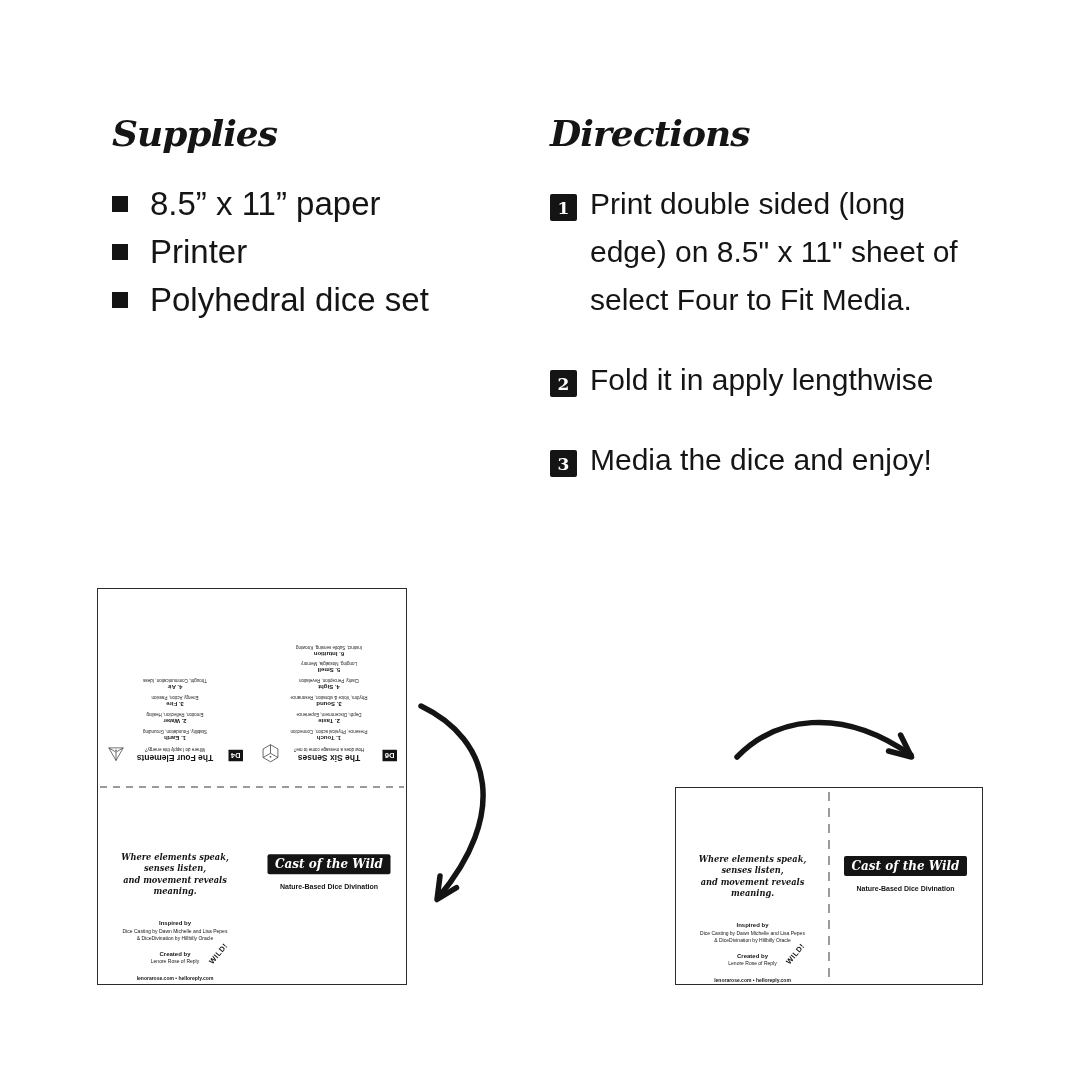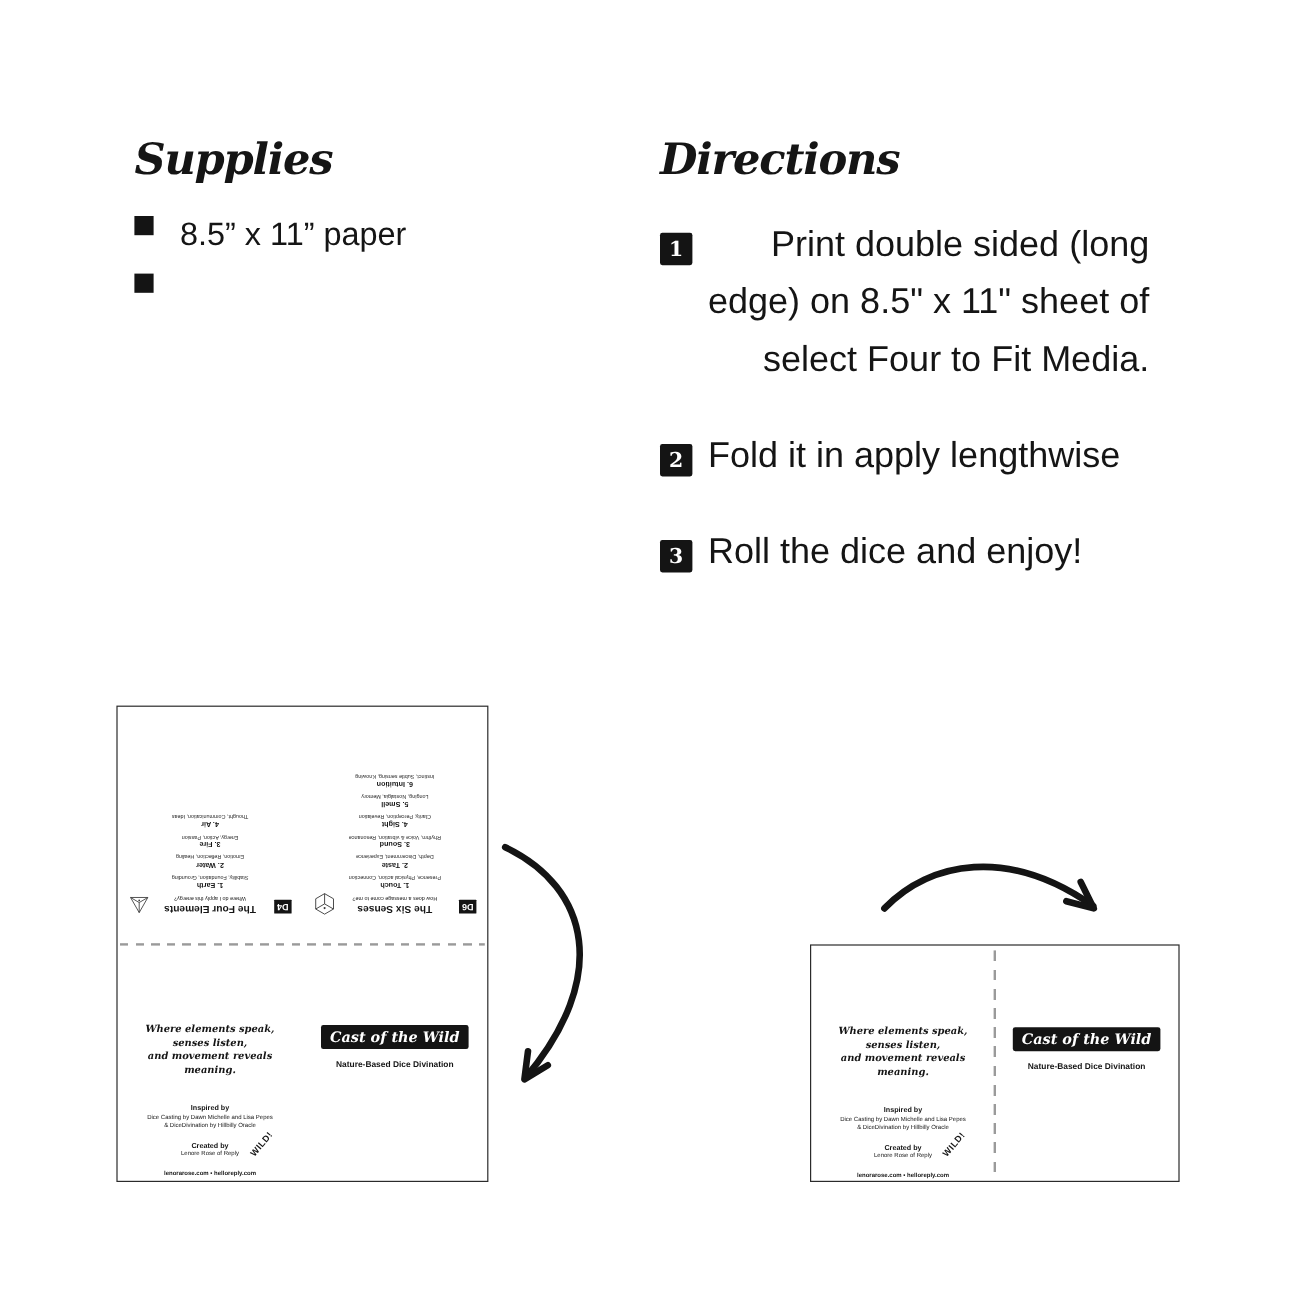--- a/index.html
+++ b/index.html
@@ -9,33 +9,33 @@
     font-family:"Liberation Sans",sans-serif;
     -webkit-font-smoothing:antialiased;
   }
   .section-title{
     font-family:"DejaVu Serif",serif;font-weight:bold;font-style:italic;
     font-size:36px;letter-spacing:-1px;line-height:46px;
   }
   
   .supplies{position:absolute;left:112px;top:86px;width:380px;}
   .supplies ul{list-style:none;margin:2px 0 0;padding:0;}
-  .supplies li{display:flex;gap:22px;font-size:27px;height:48px;}
+  .supplies li{display:flex;align-items:center;gap:22px;font-size:33px;height:48px;}
   .bullet-sq{width:16px;height:16px;background:#141414;flex:none;}
   
   .directions{position:absolute;left:550px;top:86px;width:470px;}
   .steps{margin-top:0;}
   .step{display:flex;gap:13px;}
   .step + .step{margin-top:32px;}
   .step-num{
     width:27px;height:27px;flex:none;margin-top:14px;border-radius:2px;
     background:#141414;color:#fff;display:flex;align-items:center;justify-content:center;
     font-family:"DejaVu Serif",serif;font-weight:bold;font-size:17px;
   }
-  .step-text{font-size:30px;line-height:48px;text-align:right;}
+  .step-text{font-size:30px;line-height:48px;}
   .step-text span{display:block;}
   
   .sheet{
     position:absolute;left:97px;top:588px;width:310px;height:397px;
     border:1.5px solid #2b2b2b;background:#fff;box-sizing:border-box;
   }
   .sheet-top{position:absolute;left:0;top:0;right:0;height:50%;overflow:hidden;}
   .sheet-bottom{position:absolute;left:0;bottom:0;right:0;height:50%;overflow:hidden;}
   .booklet{
     position:absolute;left:675px;top:787px;width:308px;height:198px;
@@ -102,20 +102,25 @@
 
 <section class="supplies">
   <h1 class="section-title">Supplies</h1>
   <ul>
     <li>
       <span class="bullet-sq"></span>
       <span>8.5” x 11” paper</span>
     </li>
     <li>
       <span class="bullet-sq"></span>
+      <span>Printer</span>
+    </li>
+    <li>
+      <span class="bullet-sq"></span>
+      <span>Polyhedral dice set</span>
     </li>
   </ul>
 </section>
 
 <section class="directions">
   <h1 class="section-title">Directions</h1>
   <div class="steps">
     <div class="step">
       <span class="step-num">1</span>
       <div class="step-text">
@@ -126,21 +131,21 @@
     </div>
     <div class="step">
       <span class="step-num">2</span>
       <div class="step-text">
         <span>Fold it in apply lengthwise</span>
       </div>
     </div>
     <div class="step">
       <span class="step-num">3</span>
       <div class="step-text">
-        <span>Roll the dice and enjoy!</span>
+        <span>Media the dice and enjoy!</span>
       </div>
     </div>
   </div>
 </section>
 
 <div class="sheet">
   <div class="sheet-top">
     <div class="layer2x flipped">
       <div class="panel-row">
 

